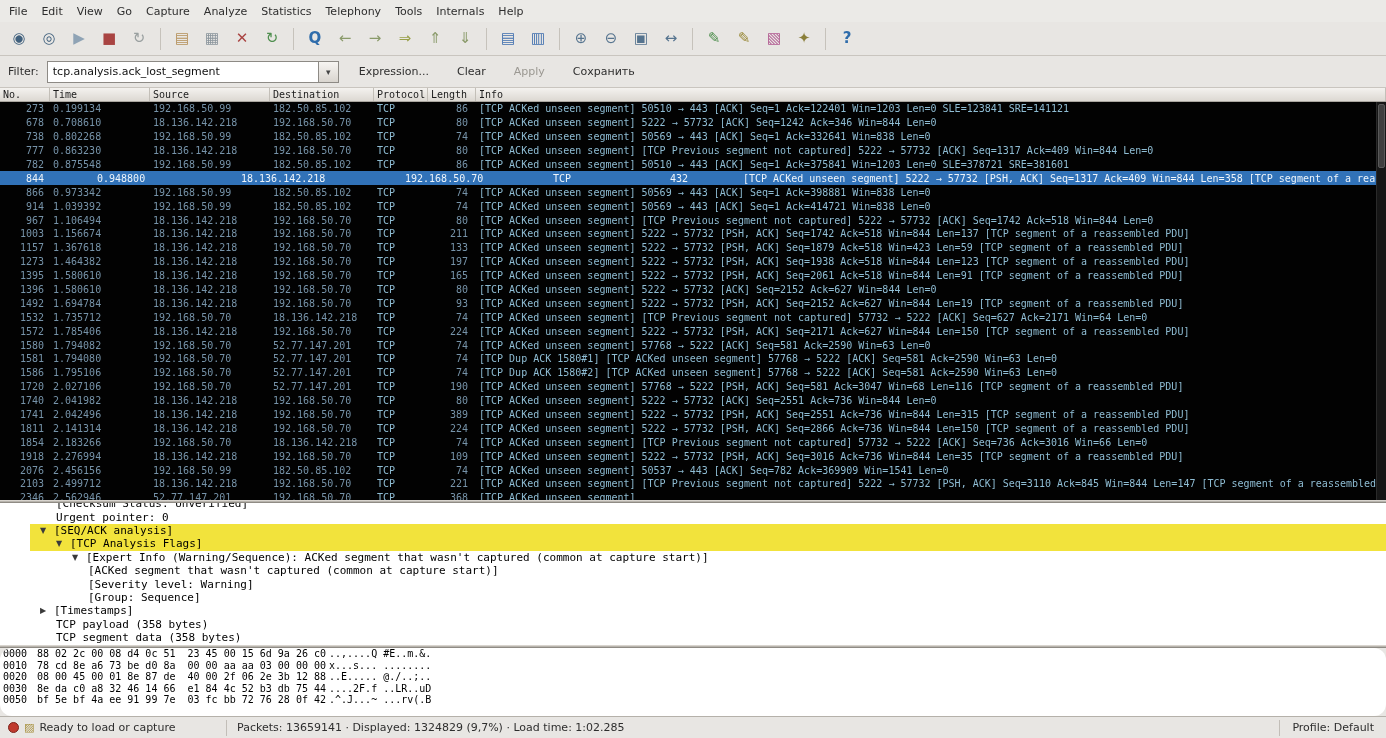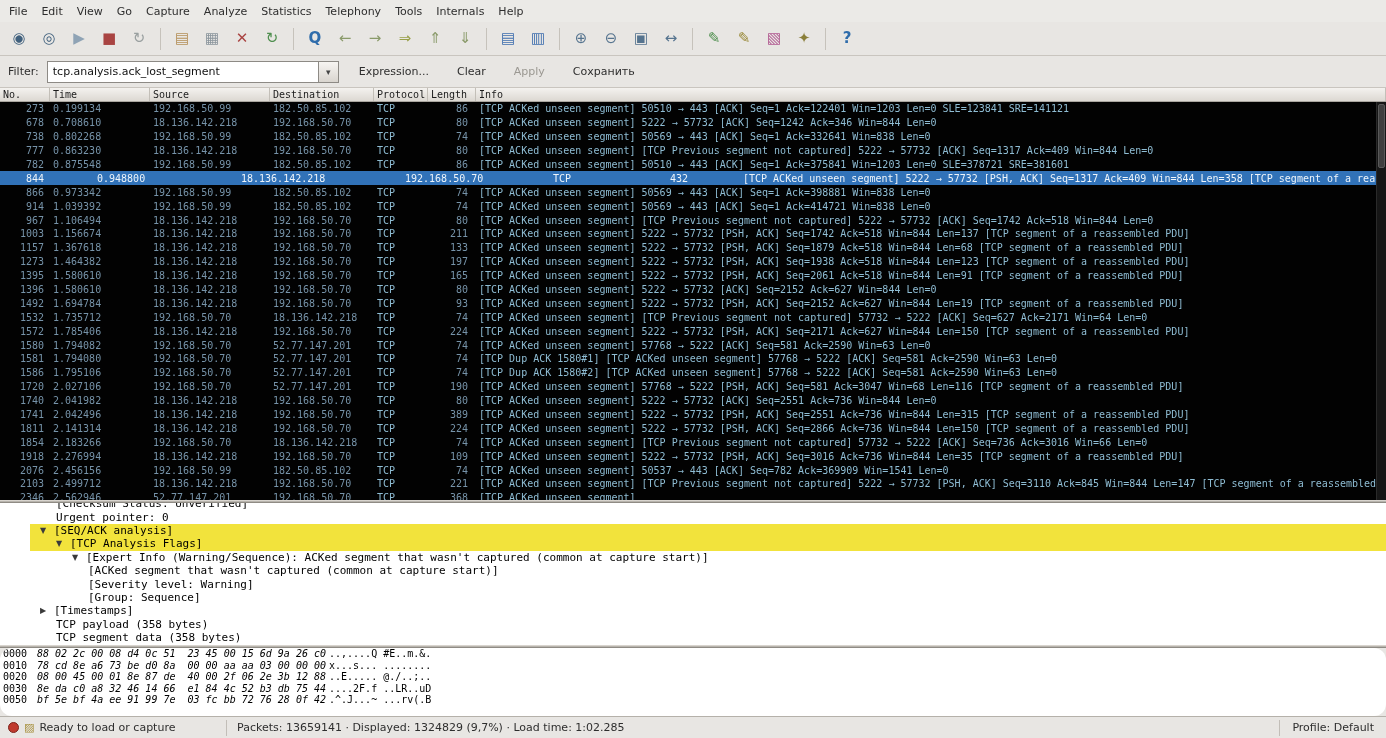--- a/index.html
+++ b/index.html
@@ -47,21 +47,21 @@
   
   .details{height:142px;background:#ffffff;overflow:hidden;flex:0 0 auto;font:11px "DejaVu Sans Mono","Liberation Mono",monospace;color:#000;}
   .details-inner{margin-top:-6px;padding-left:30px;}
   .drow{height:13.4px;display:flex;align-items:center;white-space:nowrap;}
   .drow.hl{background:var(--warning-yellow,#f2e33c);}
   .darrow{width:14px;font-size:8px;color:#3a3a3a;font-family:"DejaVu Sans",sans-serif;flex:0 0 auto;}
   
   .hexpane{height:68px;background:#ffffff;overflow:hidden;flex:0 0 auto;font:10px "DejaVu Sans Mono","Liberation Mono",monospace;color:#000;padding-left:3px;border-radius:12px;}
   .hrow{height:11.5px;display:flex;white-space:pre;align-items:center;}
   .hoffset{width:34px;flex:0 0 auto;}
-  .hbytes{width:292px;flex:0 0 auto;font-style:italic;}
+  .hbytes{width:292px;flex:0 0 auto;}
   .hascii{flex:0 0 auto;}
   
   .statusbar{height:22px;flex:0 0 auto;display:flex;align-items:center;background:#e8e6e3;border-top:1px solid #b5b1aa;font-size:11px;}
   .sb-left{display:flex;align-items:center;gap:5px;padding:0 8px;width:226px;flex:0 0 auto;overflow:hidden;white-space:nowrap;}
   .sb-sep{width:1px;height:16px;background:#c2beb8;flex:0 0 auto;}
   .sb-center{flex:1 1 auto;padding:0 10px;white-space:nowrap;overflow:hidden;}
   .sb-right{flex:0 0 auto;padding:0 12px;white-space:nowrap;}
   .sb-dot{width:11px;height:11px;border-radius:50%;background:#c03a2e;border:1px solid #7e241c;flex:0 0 auto;}
   .sb-ico{font-size:11px;color:#a8913f;flex:0 0 auto;line-height:1;}
 </style>
@@ -288,21 +288,21 @@
           <div class="c5">211</div>
           <div class="c6">[TCP ACKed unseen segment] 5222 → 57732 [PSH, ACK] Seq=1742 Ack=518 Win=844 Len=137 [TCP segment of a reassembled PDU]</div>
         </div>
         <div class="prow">
           <div class="c0">1157</div>
           <div class="c1">1.367618</div>
           <div class="c2">18.136.142.218</div>
           <div class="c3">192.168.50.70</div>
           <div class="c4">TCP</div>
           <div class="c5">133</div>
-          <div class="c6">[TCP ACKed unseen segment] 5222 → 57732 [PSH, ACK] Seq=1879 Ack=518 Win=844 Len=68 [TCP segment of a reassembled PDU]</div>
+          <div class="c6">[TCP ACKed unseen segment] 5222 → 57732 [PSH, ACK] Seq=1879 Ack=518 Win=423 Len=59 [TCP segment of a reassembled PDU]</div>
         </div>
         <div class="prow">
           <div class="c0">1273</div>
           <div class="c1">1.464382</div>
           <div class="c2">18.136.142.218</div>
           <div class="c3">192.168.50.70</div>
           <div class="c4">TCP</div>
           <div class="c5">197</div>
           <div class="c6">[TCP ACKed unseen segment] 5222 → 57732 [PSH, ACK] Seq=1938 Ack=518 Win=844 Len=123 [TCP segment of a reassembled PDU]</div>
         </div>

